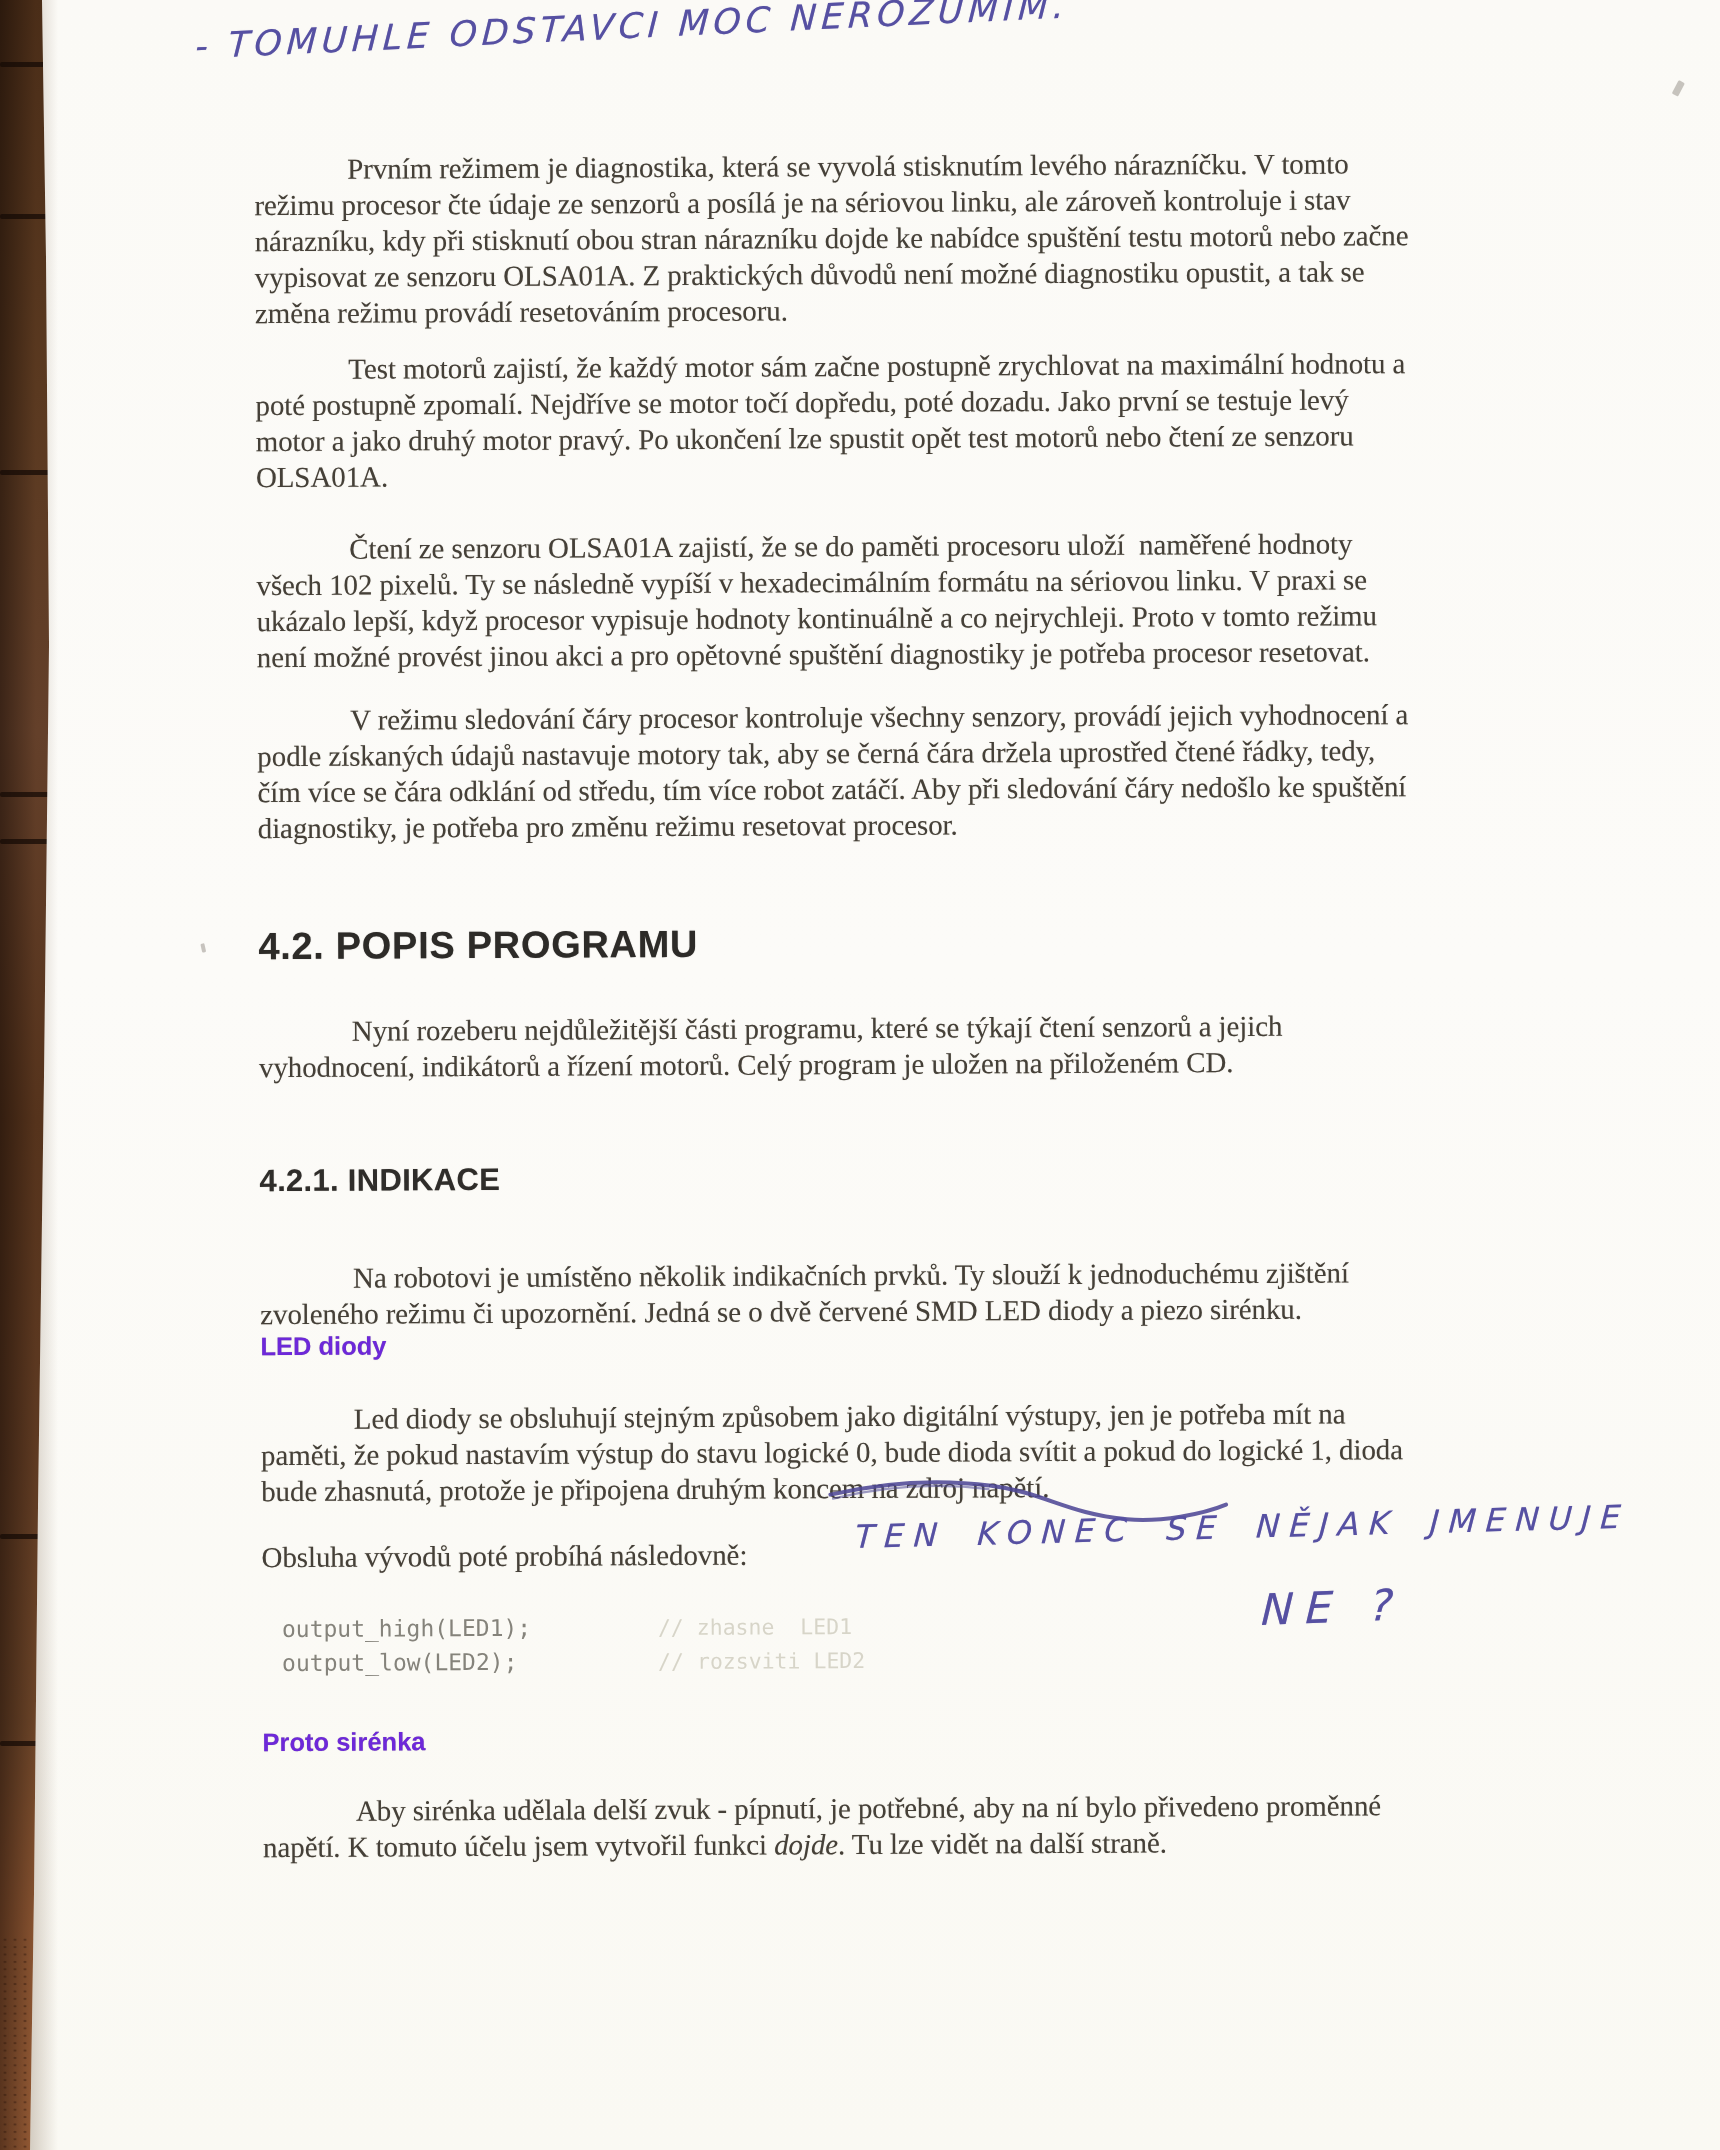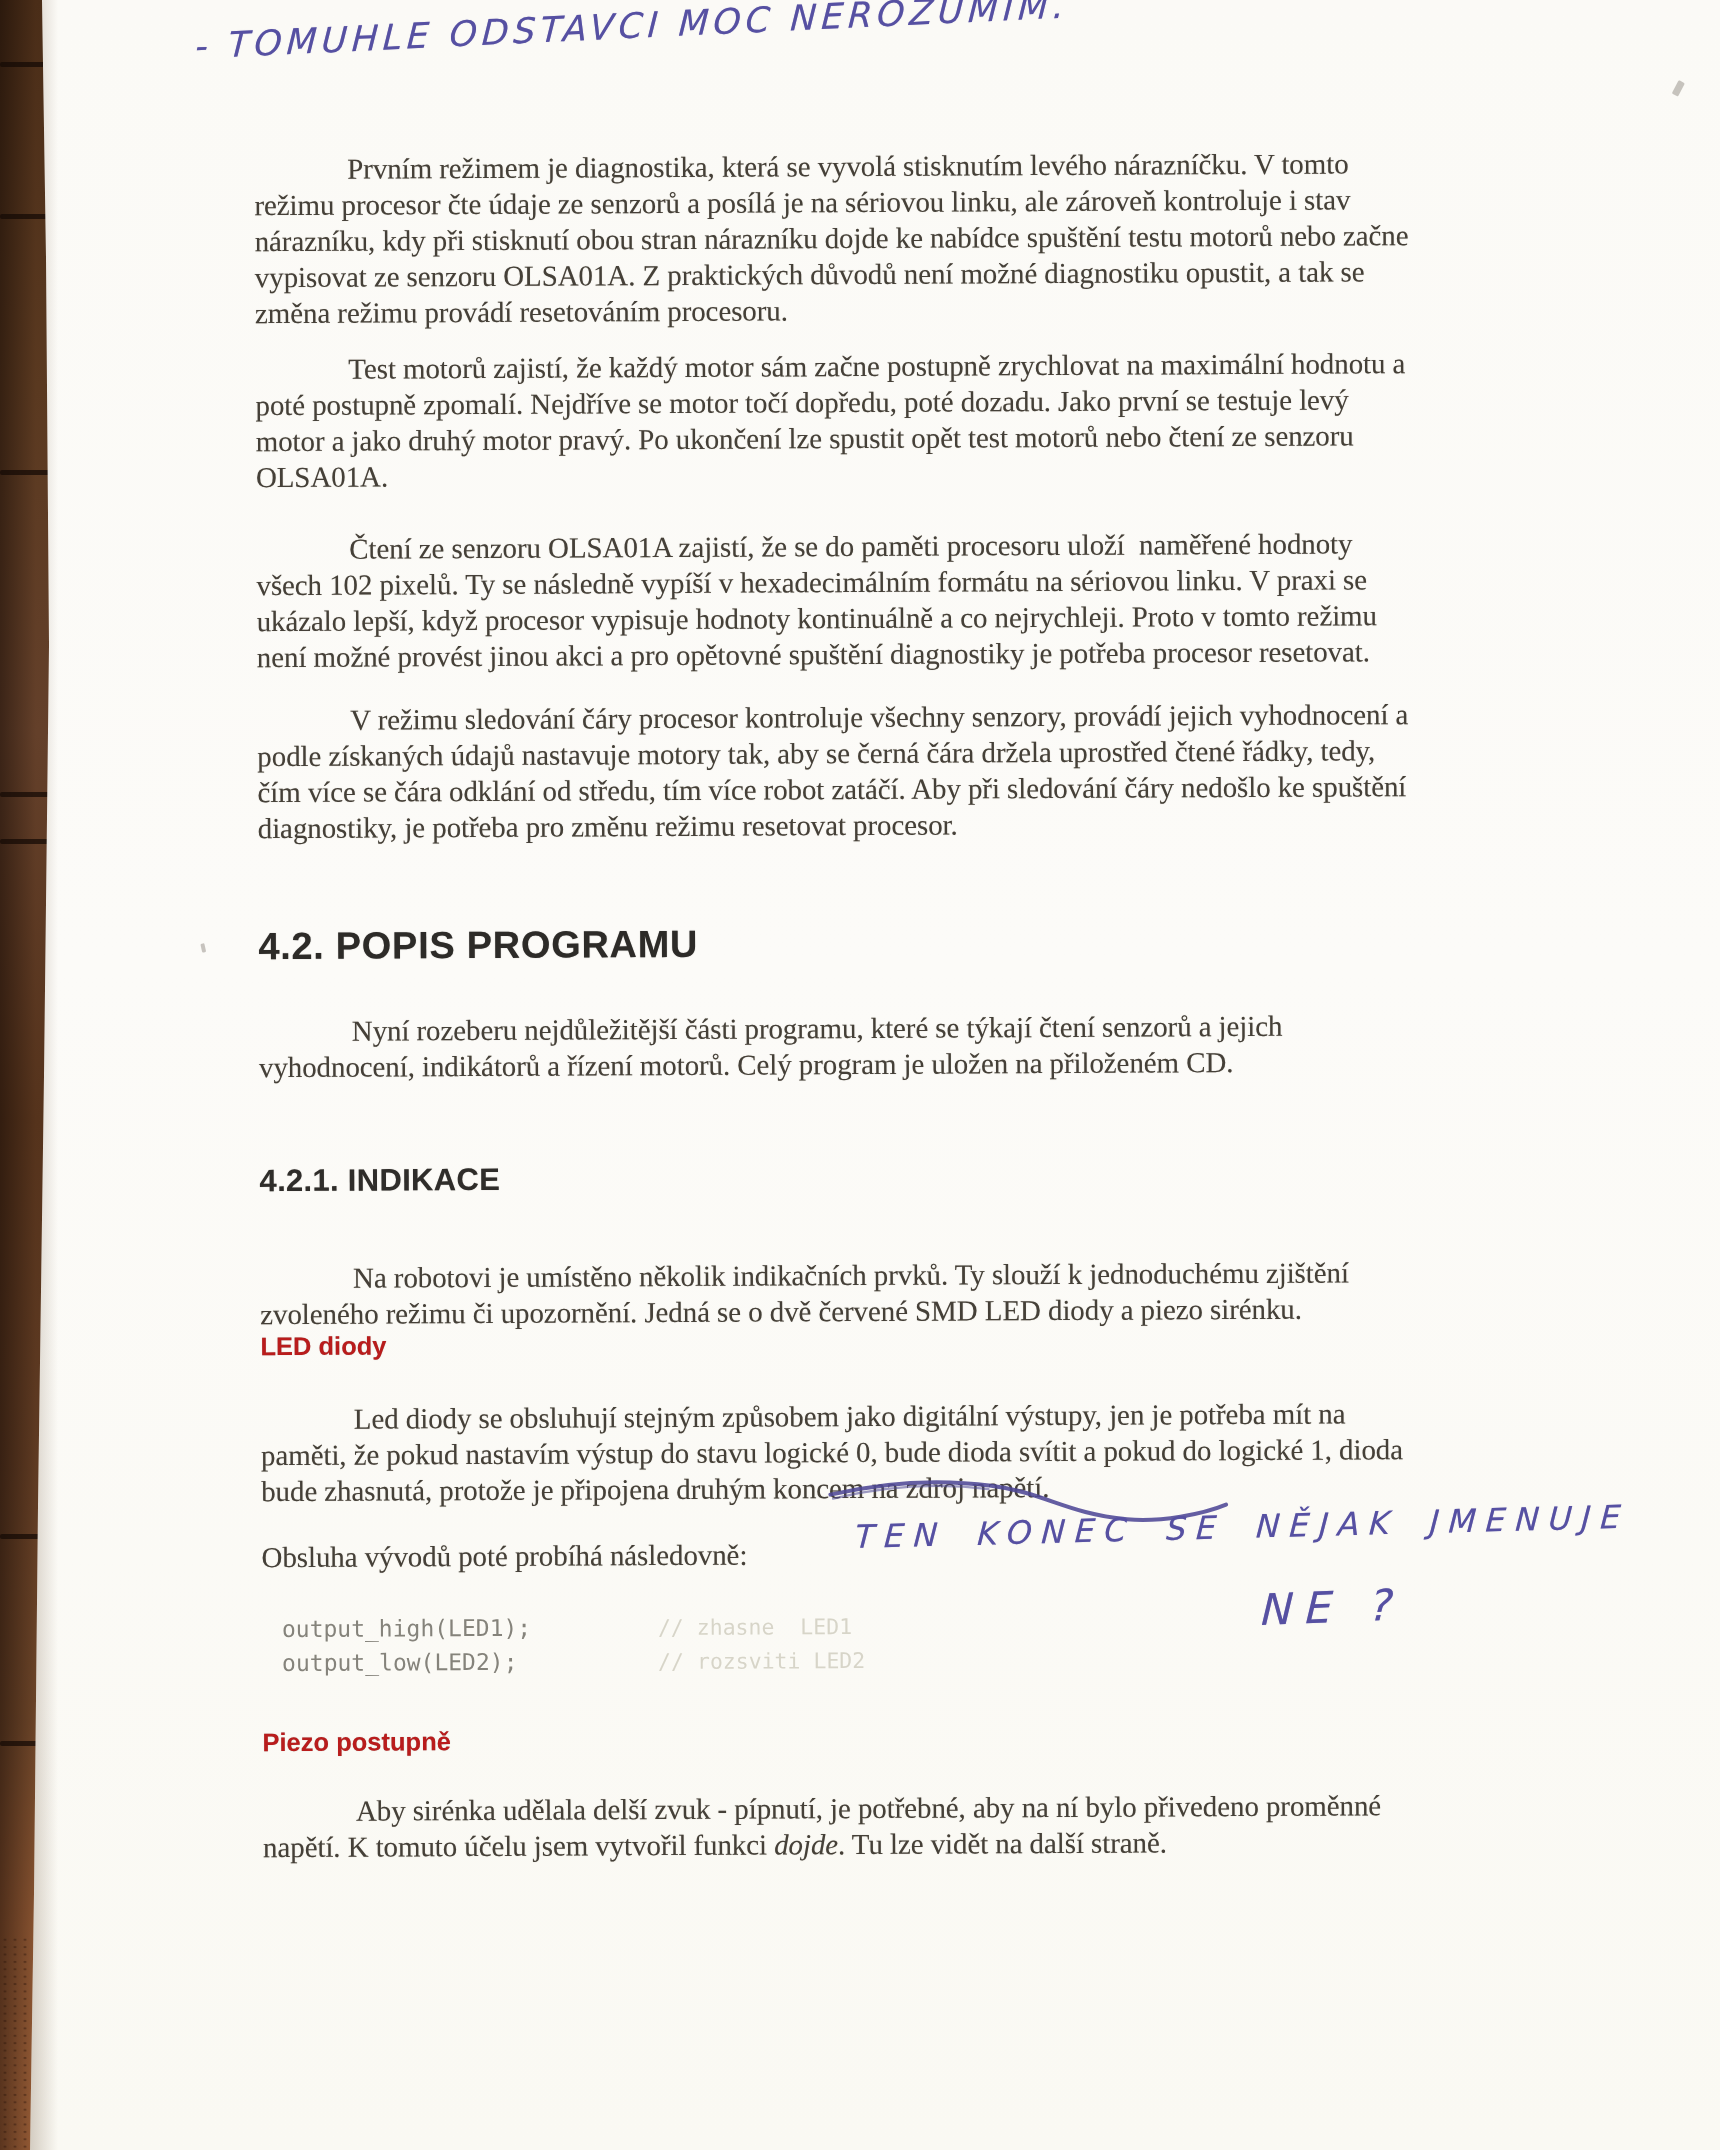--- a/index.html
+++ b/index.html
@@ -49,21 +49,21 @@
     color:#2d2b28;letter-spacing:0.7px;text-shadow:0 0 1px rgba(60,55,50,.45);
     white-space:pre;
   }
   .h-mid{
     font-family:"Liberation Sans", sans-serif;font-weight:bold;font-size:31px;
     color:#2f2d2a;letter-spacing:0.3px;text-shadow:0 0 0.9px rgba(60,55,50,.4);
     white-space:pre;
   }
   .h-small{
     font-family:"Liberation Sans", sans-serif;font-weight:bold;font-size:25.5px;
-    color:#b91c1c;text-shadow:0 0 0.8px rgba(70,65,58,.4);white-space:pre;
+    color:#6d28d9;text-shadow:0 0 0.8px rgba(70,65,58,.4);white-space:pre;
   }
   .italic{font-style:italic;}
   
   .code-line{
     position:relative;white-space:pre;font-family:"DejaVu Sans Mono", monospace;
     font-size:23px;line-height:34px;color:#85837b;
   }
   .code-comment{
     position:absolute;left:376px;top:1.3px;font-size:21.5px;color:#cfccbe;opacity:.8;
   }
@@ -167,21 +167,21 @@
   <div class="block line" style="top:1536px">Obsluha vývodů poté probíhá následovně:</div>
 
   <div class="block hand" id="note-mid-1">TEN KONEC SE NĚJAK JMENUJE</div>
   <div class="block hand" id="note-mid-2">NE ?</div>
 
   <div class="block" style="top:1609px;left:279px">
     <div class="code-line"><span>output_high(LED1);</span><span class="code-comment">// zhasne  LED1</span></div>
     <div class="code-line"><span>output_low(LED2);</span><span class="code-comment">// rozsviti LED2</span></div>
   </div>
 
-  <div class="block h-small" style="top:1725px">Piezo postupně</div>
+  <div class="block h-small" style="top:1725px">Proto sirénka</div>
 
   <div class="block" style="top:1790px">
     <div class="line indent">Aby sirénka udělala delší zvuk - pípnutí, je potřebné, aby na ní bylo přivedeno proměnné</div>
     <div class="line"><span>napětí. K tomuto účelu jsem vytvořil funkci </span><span class="italic">dojde</span><span>. Tu lze vidět na další straně.</span></div>
   </div>
 
   <div class="speck" style="left:1680px;top:85px;width:6.7px;height:15px;transform:rotate(28deg)"></div>
   <div class="speck" style="left:202px;top:940px;width:4px;height:9.4px;transform:rotate(-12deg)"></div>
 
 </div>

